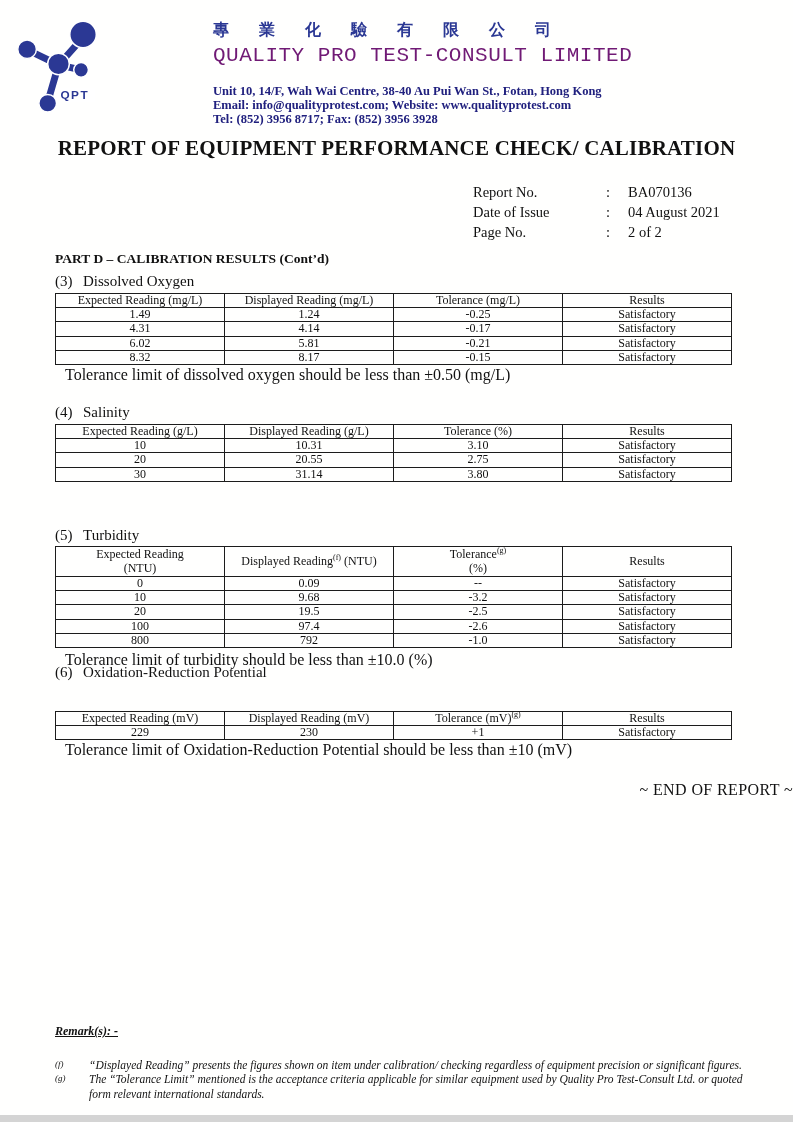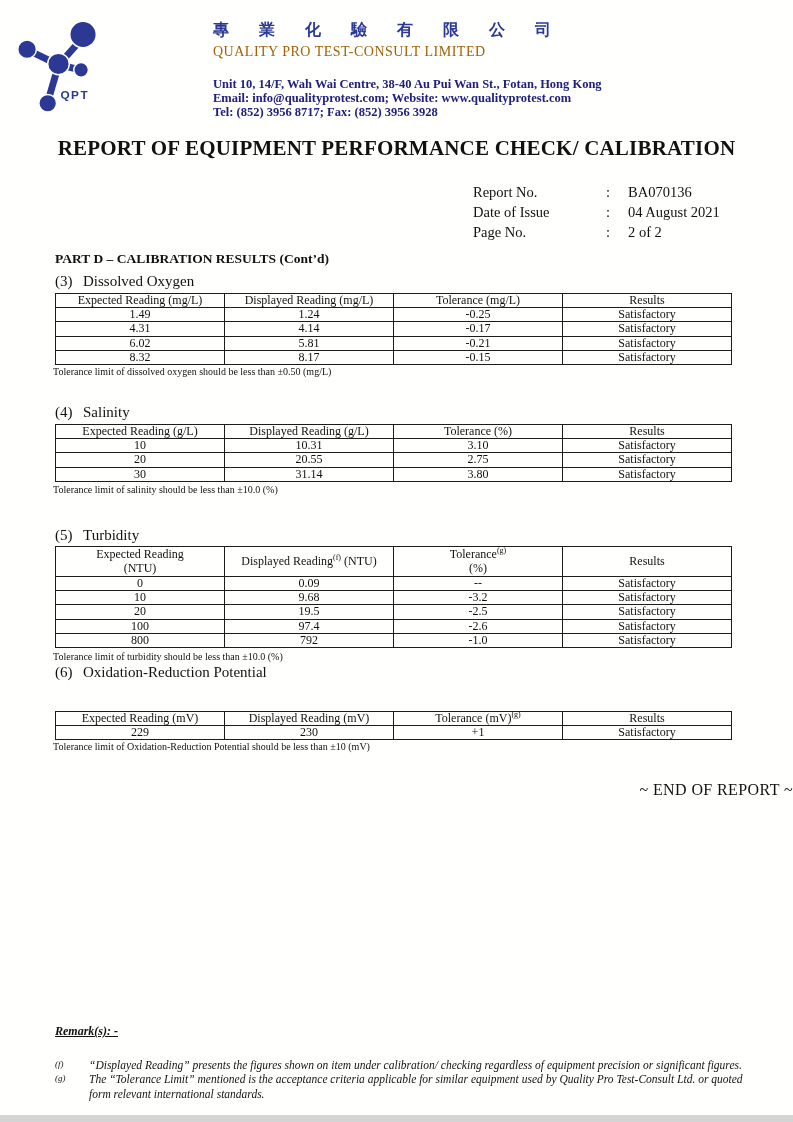--- a/index.html
+++ b/index.html
@@ -6,21 +6,21 @@
   html,body { background:#9a9a9a; }
   body { font-family:"Liberation Serif","DejaVu Serif",serif; }
   .page {
     position:relative; width:793px; height:1122px; margin:0 auto;
     background:#fffffe; overflow:hidden; color:#111;
   }
   
   .logo { position:absolute; left:10px; top:8px; width:150px; height:108px; }
   .head-text { position:absolute; left:213px; top:20px; }
   .company-cn { font-size:16px; font-weight:bold; letter-spacing:13px; color:#2b3894; }
-  .company-en { font-size:14px; color:#a16207; margin-top:3px; letter-spacing:.5px; }
+  .company-en { font-size:21px; color:#701a75; margin-top:3px; letter-spacing:.5px;font-family:Liberation Mono, monospace; }
   .head-addr { font-size:12.5px; font-weight:bold; color:#20207e; margin-top:17px; line-height:1.12; }
   
   .report-title {
     position:absolute; left:0; right:0; top:136px; text-align:center;
     font-size:21px; font-weight:bold; letter-spacing:.2px;
   }
   .report-info { position:absolute; left:473px; top:182px; font-size:14.5px; }
   .report-info .ri-row { display:flex; line-height:1.38; }
   .report-info .ri-label { width:133px; }
   .report-info .ri-sep { width:22px; }
@@ -33,21 +33,21 @@
     border-collapse:collapse; table-layout:fixed;
     font-size:12px; text-align:center;
     border:1.5px solid #1c1c1c;
   }
   .cal-table th, .cal-table td {
     border:1px solid #1c1c1c; font-weight:normal;
     padding:0 2px; height:14px; line-height:1.1; vertical-align:middle;
   }
   .cal-table sup { font-size:8px; line-height:0; }
   .hline2 { display:block; }
-  .tol-note { position:absolute; left:53px; font-size:10px; }
+  .tol-note { position:absolute; left:65px; font-size:16px; }
   .end-of-report { position:absolute; left:0; right:0; top:781px; text-align:right; font-size:16px; letter-spacing:.4px; }
   
   .remarks { position:absolute; left:55px; top:1024px; width:705px; font-style:italic; }
   .remarks-heading { font-size:12px; font-weight:bold; text-decoration:underline; margin-bottom:19px; }
   .remark-item { display:flex; font-size:11.5px; line-height:1.25; }
   .remark-marker { width:34px; font-size:9px; flex:none; padding-top:1px; }
   .remark-text { flex:1; }
   .bottom-bar { position:absolute; left:0; right:0; bottom:0; height:7px; background:#d4d4d4; }
 </style>
 </head>
@@ -168,21 +168,20 @@
       <td>Satisfactory</td>
     </tr>
     <tr>
       <td>30</td>
       <td>31.14</td>
       <td>3.80</td>
       <td>Satisfactory</td>
     </tr>
   </tbody>
     </table>
-  <div class="tol-note" style="top:484px;">Tolerance limit of salinity should be less than ±10.0 (%)</div>
 
   <div class="section-heading" style="top:527px; left:55px;">
     <span class="sec-num">(5)</span><span>Turbidity</span>
   </div>
   <table class="cal-table" style="top:546px;">
     <tbody>
         <tr style="height:30px;">
       <th><span>Expected Reading</span><span class="hline2">(NTU)</span></th>
       <th><span>Displayed Reading</span><sup>(f)</sup><span> (NTU)</span></th>
       <th><span>Tolerance</span><sup>(g)</sup><span class="hline2">(%)</span></th>

